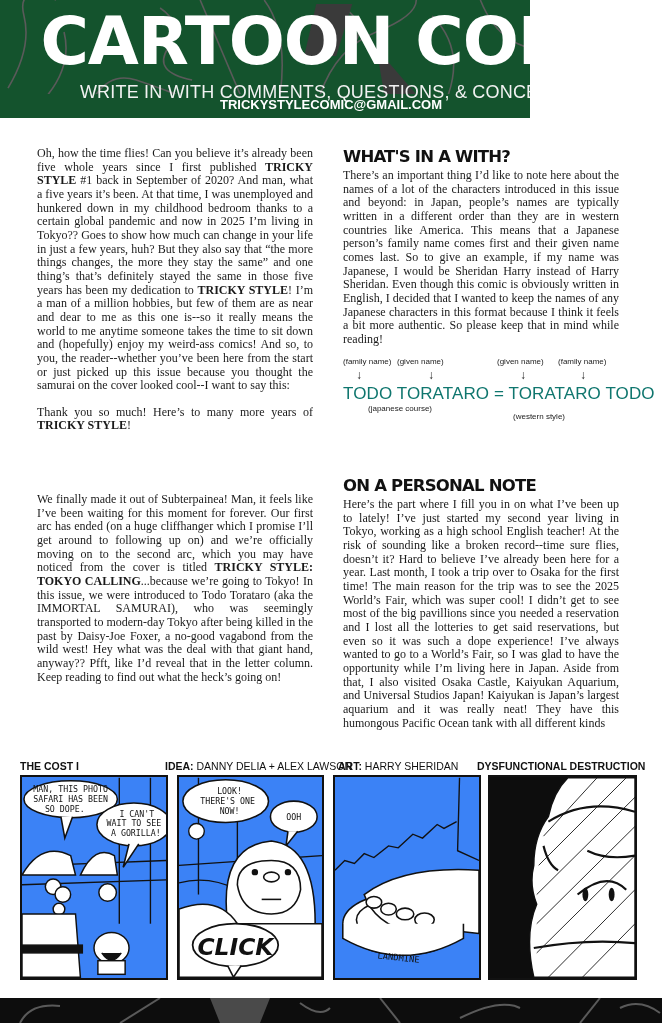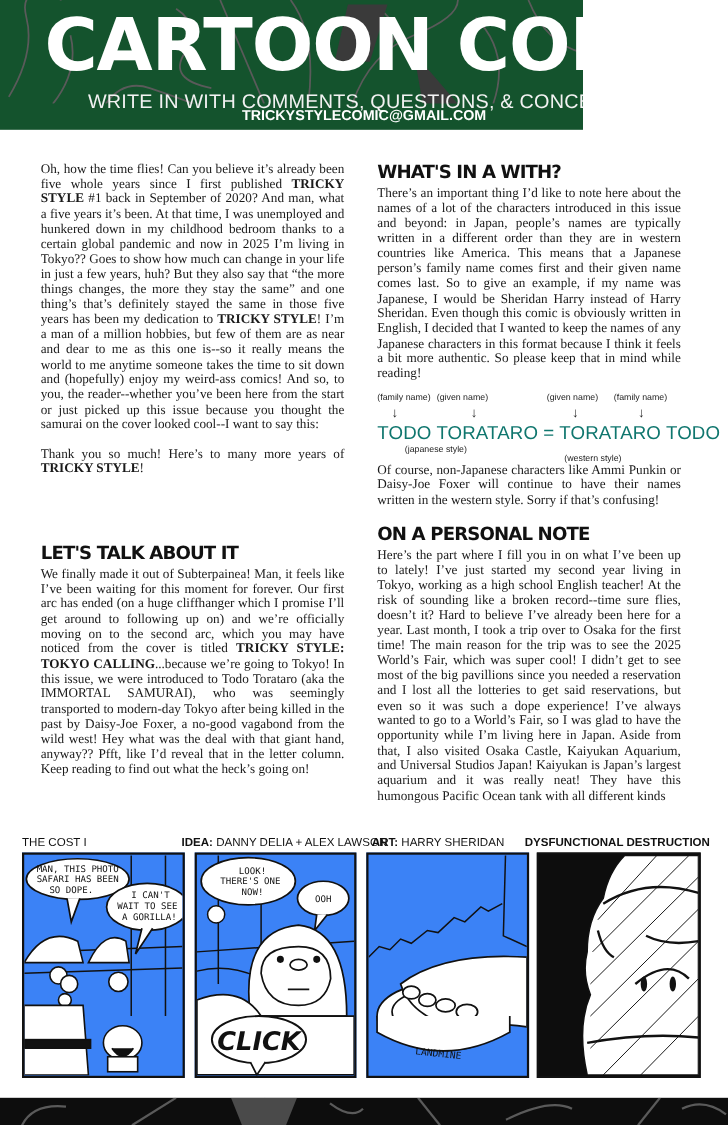--- a/index.html
+++ b/index.html
@@ -70,50 +70,48 @@
   <div class="sub2">TRICKYSTYLECOMIC@GMAIL.COM</div>
 </div>
 
 <div class="col left">
   <div class="p"><span>Oh, how the time flies! Can you believe it’s already been five whole years since I first published </span><b>TRICKY STYLE</b><span> #1 back in September of 2020? And man, what a five years it’s been. At that time, I was unemployed and hunkered down in my childhood bedroom thanks to a certain global pandemic and now in 2025 I’m living in Tokyo?? Goes to show how much can change in your life in just a few years, huh? But they also say that “the more things changes, the more they stay the same” and one thing’s that’s definitely stayed the same in those five years has been my dedication to </span><b>TRICKY STYLE</b><span>! I’m a man of a million hobbies, but few of them are as near and dear to me as this one is--so it really means the world to me anytime someone takes the time to sit down and (hopefully) enjoy my weird-ass comics! And so, to you, the reader--whether you’ve been here from the start or just picked up this issue because you thought the samurai on the cover looked cool--I want to say this:</span></div>
   <div class="gap"></div>
   <div class="p"><span>Thank you so much! Here’s to many more years of </span><b>TRICKY STYLE</b><span>!</span></div>
 </div>
 
 <div class="sec2">
-  <div class="h">LET'S TALK ABOUT IT</div>
   <div class="p"><span>We finally made it out of Subterpainea! Man, it feels like I’ve been waiting for this moment for forever. Our first arc has ended (on a huge cliffhanger which I promise I’ll get around to following up on) and we’re officially moving on to the second arc, which you may have noticed from the cover is titled </span><b>TRICKY STYLE: TOKYO CALLING</b><span>...because we’re going to Tokyo! In this issue, we were introduced to Todo Torataro (aka the IMMORTAL SAMURAI), who was seemingly transported to modern-day Tokyo after being killed in the past by Daisy-Joe Foxer, a no-good vagabond from the wild west! Hey what was the deal with that giant hand, anyway?? Pfft, like I’d reveal that in the letter column. Keep reading to find out what the heck’s going on!</span></div>
 </div>
 
 <div class="col right">
   <div class="h">WHAT'S IN A WITH?</div>
   <div class="p">There’s an important thing I’d like to note here about the names of a lot of the characters introduced in this issue and beyond: in Japan, people’s names are typically written in a different order than they are in western countries like America. This means that a Japanese person’s family name comes first and their given name comes last. So to give an example, if my name was Japanese, I would be Sheridan Harry instead of Harry Sheridan. Even though this comic is obviously written in English, I decided that I wanted to keep the names of any Japanese characters in this format because I think it feels a bit more authentic. So please keep that in mind while reading!</div>
   <div class="diagram">
     <span class="lab" style="left:0;top:0;">(family name)</span>
     <span class="lab" style="left:54px;top:0;">(given name)</span>
     <span class="lab" style="left:154px;top:0;">(given name)</span>
     <span class="lab" style="left:215px;top:0;">(family name)</span>
     <span class="arr" style="left:13px;top:12px;">↓</span>
     <span class="arr" style="left:85px;top:12px;">↓</span>
     <span class="arr" style="left:177px;top:12px;">↓</span>
     <span class="arr" style="left:237px;top:12px;">↓</span>
     <span class="eq">TODO TORATARO = TORATARO TODO</span>
-    <span class="lab" style="left:25px;top:47px;">(japanese style)</span>
+    <span class="lab" style="left:25px;top:47px;">(japanese course)</span>
     <span class="lab" style="left:170px;top:55px;">(western style)</span>
   </div>
-  <div class="p after">Of course, non-Japanese characters like Ammi Punkin or Daisy-Joe Foxer will continue to have their names written in the western style. Sorry if that’s confusing!</div>
 </div>
 
 <div class="sec4">
   <div class="h">ON A PERSONAL NOTE</div>
   <div class="p">Here’s the part where I fill you in on what I’ve been up to lately! I’ve just started my second year living in Tokyo, working as a high school English teacher! At the risk of sounding like a broken record--time sure flies, doesn’t it? Hard to believe I’ve already been here for a year. Last month, I took a trip over to Osaka for the first time! The main reason for the trip was to see the 2025 World’s Fair, which was super cool! I didn’t get to see most of the big pavillions since you needed a reservation and I lost all the lotteries to get said reservations, but even so it was such a dope experience! I’ve always wanted to go to a World’s Fair, so I was glad to have the opportunity while I’m living here in Japan. Aside from that, I also visited Osaka Castle, Kaiyukan Aquarium, and Universal Studios Japan! Kaiyukan is Japan’s largest aquarium and it was really neat! They have this humongous Pacific Ocean tank with all different kinds</div>
 </div>
 
 <div class="strip-credits">
-  <span style="left:0;font-weight:normal;">THE COST I</span>
+  <span style="left:0;font-weight:bold;">THE COST I</span>
   <span style="left:117px;padding-left:28px;"><b>IDEA:</b> <span style="position:static">DANNY DELIA + ALEX LAWSON</span></span>
   <span style="left:318px;"><b>ART:</b> <span style="position:static">HARRY SHERIDAN</span></span>
   <span style="left:457px;font-weight:bold;text-align:center;">DYSFUNCTIONAL DESTRUCTION</span>
 </div>
 
 <div class="panel" style="left:20px;width:148px;">
   <svg viewBox="0 0 148 205">
     <g stroke="#111" stroke-width="1.4" fill="none">
       <path d="M100 0 L100 150"></path>
         <path d="M132 0 L132 150"></path>

